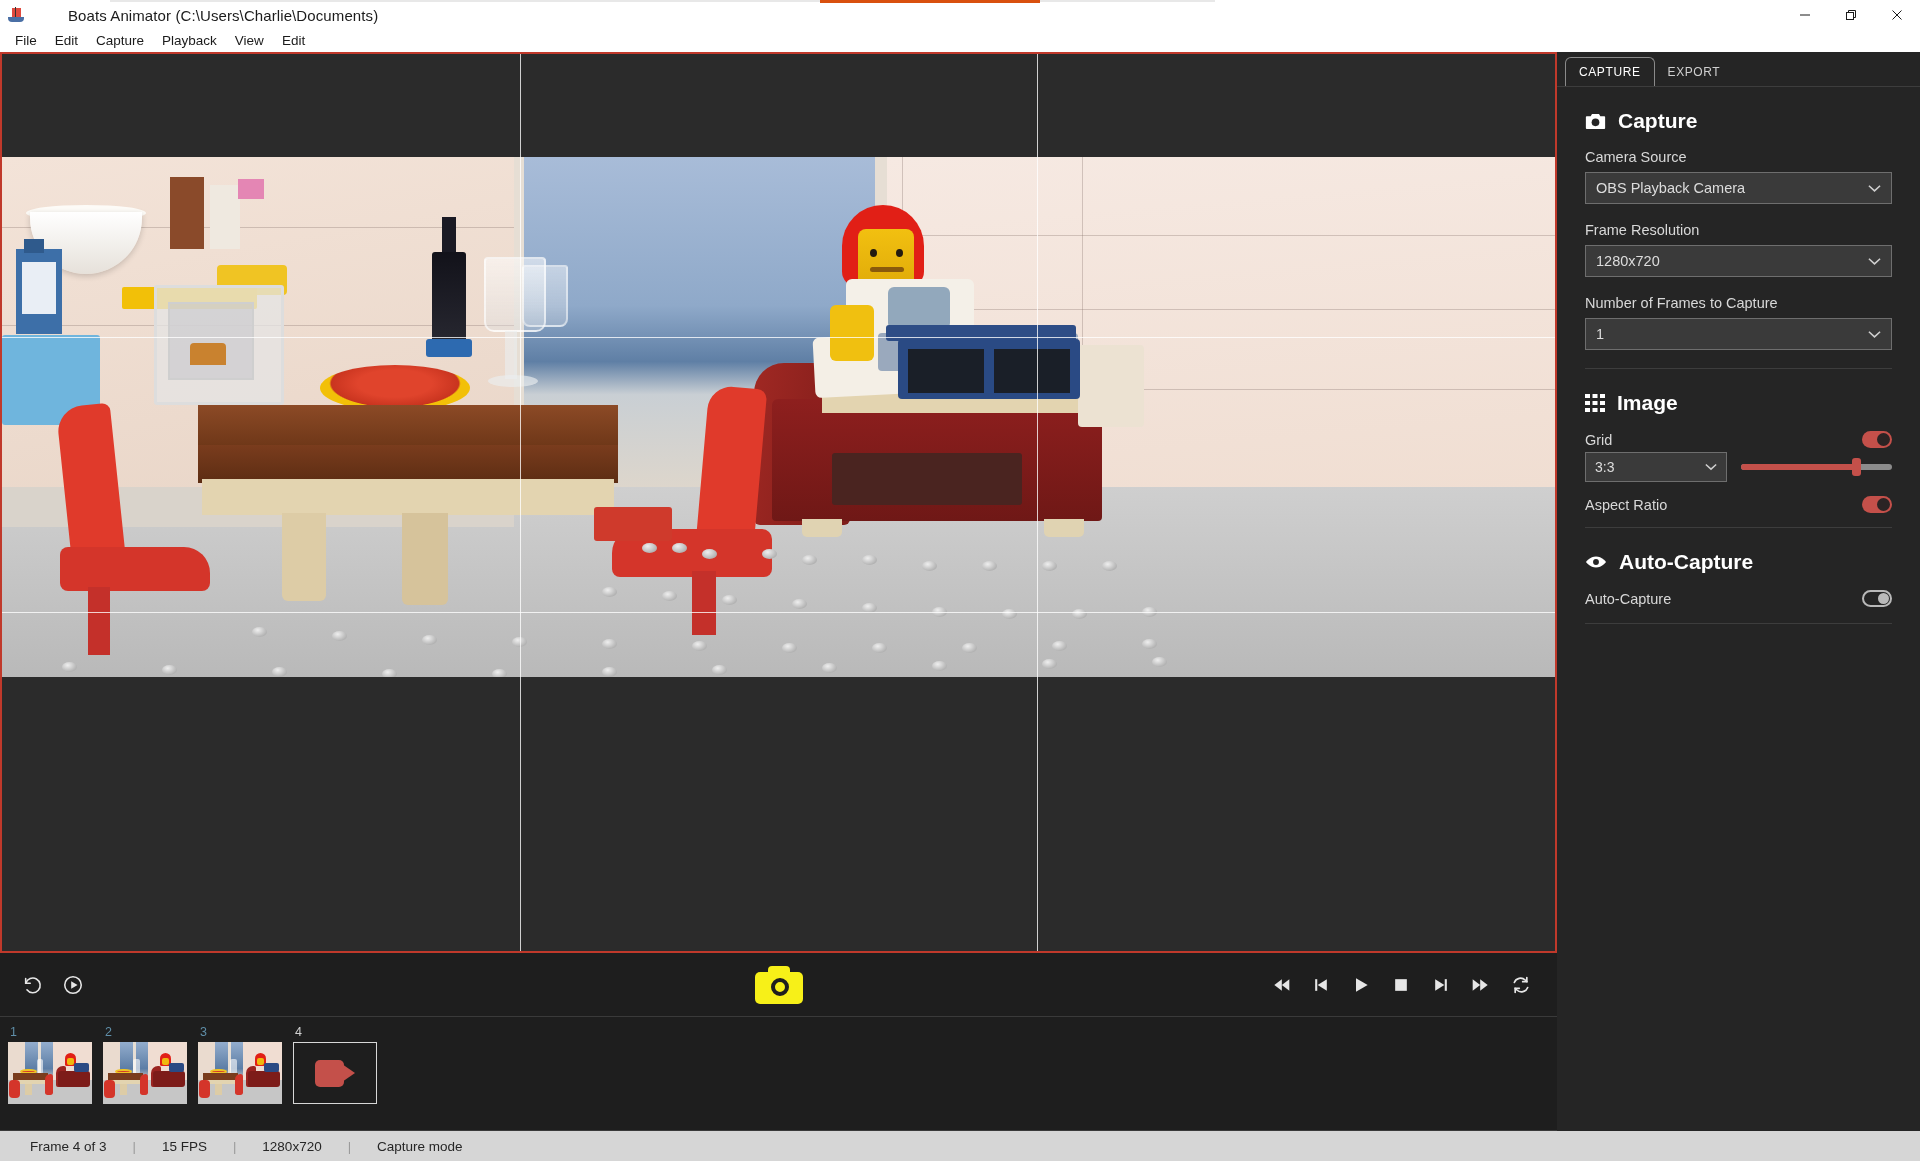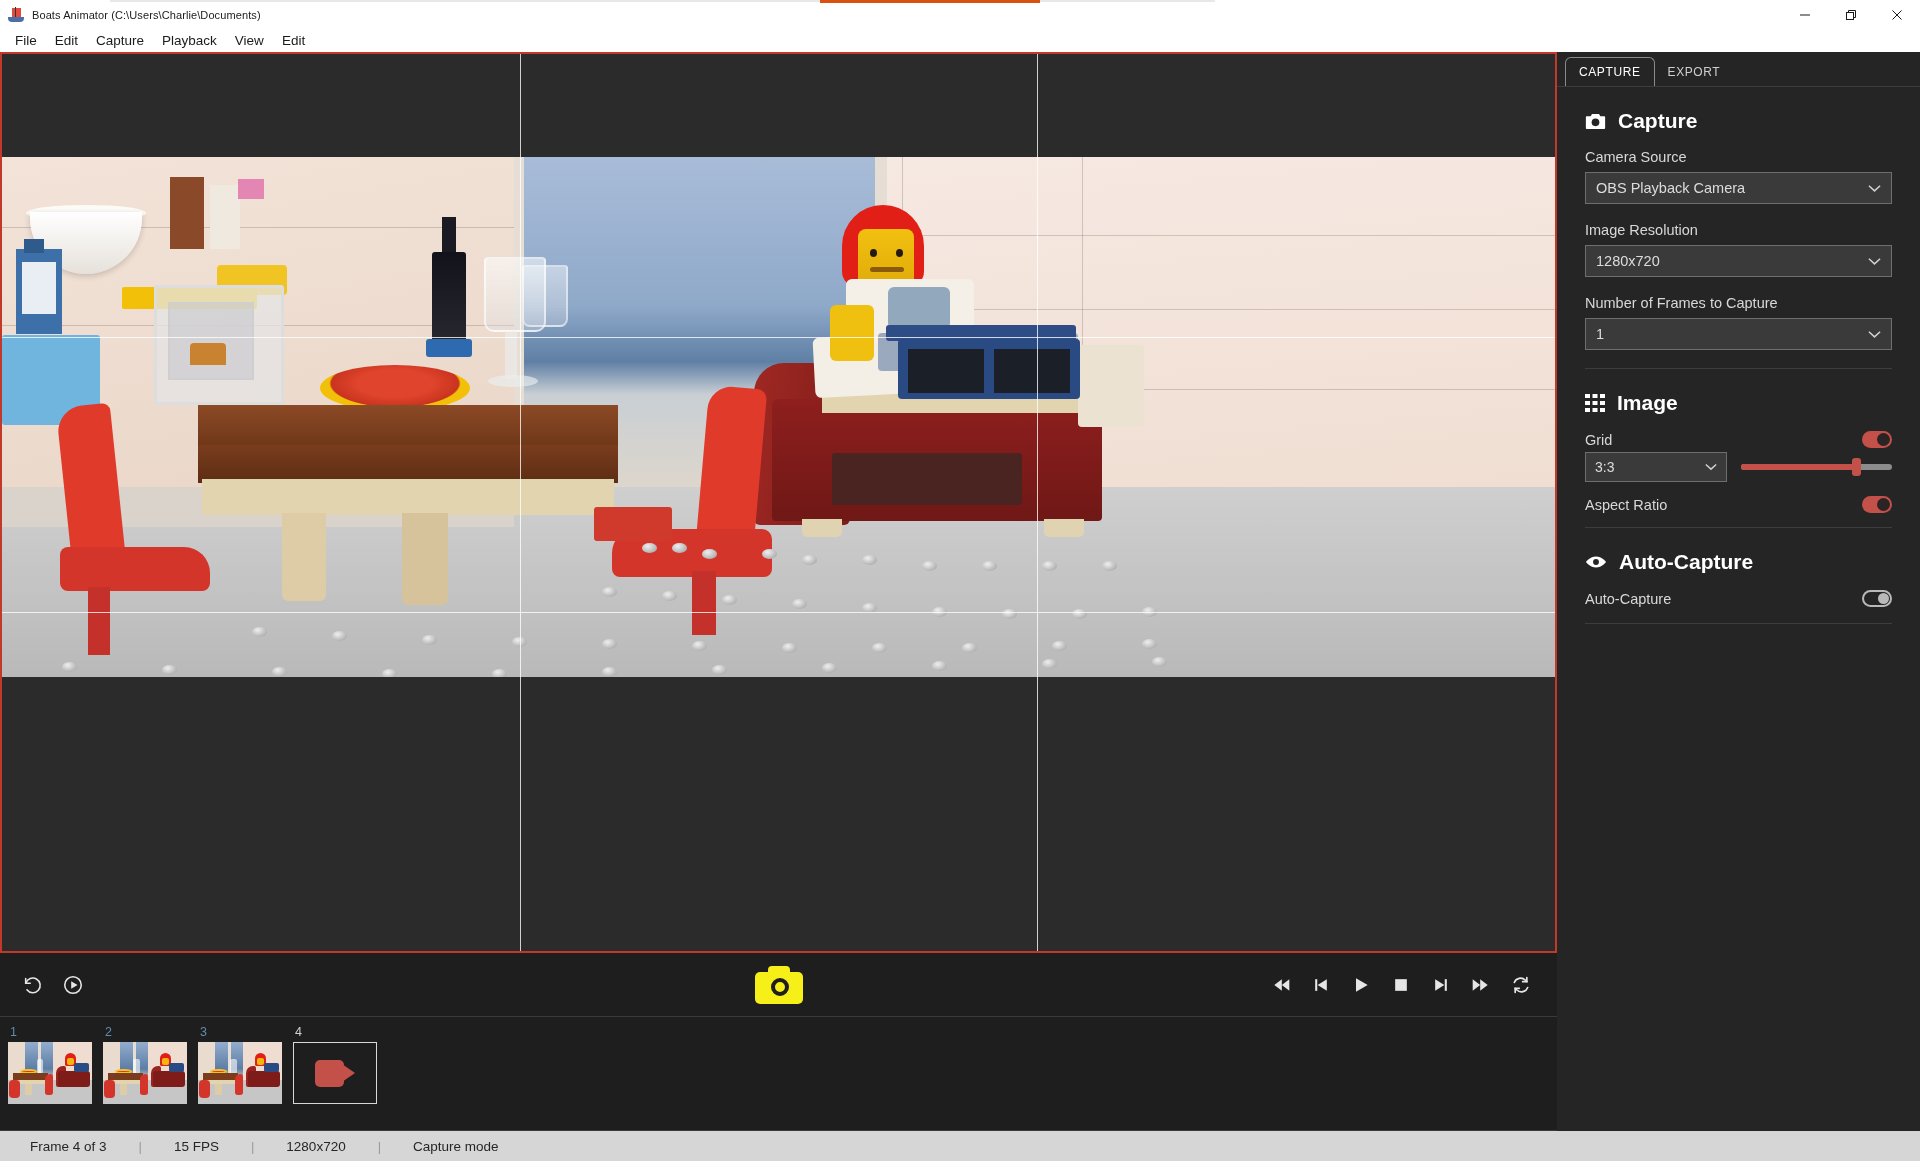--- a/index.html
+++ b/index.html
@@ -18,21 +18,21 @@
   .tb-accent {
     position: absolute; top: 0; left: 820px; width: 220px; height: 3px;
     background: #d9500f;
   }
   .tb-accent-l { position: absolute; top: 0; left: 110px; width: 710px; height: 2px; background: #e8e8e8; }
   .tb-accent-r { position: absolute; top: 0; left: 1040px; width: 175px; height: 2px; background: #e8e8e8; }
   .tb-icon { width: 16px; height: 16px; margin-left: 8px; margin-right: 8px; position: relative; flex: 0 0 16px; }
   .tb-icon .hull { position: absolute; bottom: 1px; left: 0; width: 16px; height: 5px; background: #4a6fa5; border-radius: 0 0 4px 4px; }
   .tb-icon .sail { position: absolute; top: 1px; left: 4px; width: 9px; height: 9px; background: #e04a3f; }
   .tb-icon .mast { position: absolute; top: 0; left: 7px; width: 1px; height: 11px; background: #333; }
-  .tb-title { font-size: 11px; color: #1b1b1b; letter-spacing: 0.1px; }
+  .tb-title { font-size: 15px; color: #1b1b1b; letter-spacing: 0.1px; margin-left: 36px; }
   .tb-spacer { flex: 1; }
   .winbtn {
     width: 46px; height: 30px; display: flex; align-items: center; justify-content: center;
     color: #1b1b1b;
   }
   .winbtn svg { display: block; }
 
   
   .menubar {
     height: 22px; background: #ffffff; display: flex; align-items: center;
@@ -261,21 +261,21 @@
   .sel-sm { width: 142px; flex: 0 0 142px; height: 30px; background: #3a3a3a; border: 1px solid #6e6e6e;
             color: #dcdcdc; font-size: 14px; padding: 0 9px; display: flex; align-items: center; margin: 0; }
   .sl { flex: 1; height: 18px; position: relative; display: flex; align-items: center; }
   .sl-track { position: absolute; left: 0; right: 0; height: 6px; background: #8c8c8c; border-radius: 3px; }
   .sl-fill { position: absolute; left: 0; height: 6px; background: #c4504a; border-radius: 3px; }
   .sl-knob { position: absolute; width: 9px; height: 18px; background: #c4504a; border-radius: 3px; }
 
   
   .statusbar {
     height: 30px; flex: 0 0 30px; background: #d6d6d6; display: flex; align-items: center;
-    padding-left: 16px; gap: 18px;
+    padding-left: 16px; gap: 12px;
   }
   .st-item { font-size: 13.5px; color: #262626; padding: 0 14px; }
   .st-sep { color: #9a9a9a; font-size: 13px; }
   svg { display:block; }
 </style>
 </head>
 <body>
 
 <div class="app">
 
@@ -628,21 +628,21 @@
         <div class="sb-label">Camera Source</div>
         <div class="sb-select">
           <span>OBS Playback Camera</span>
           <span class="chev">
             <svg width="13" height="9" viewBox="0 0 14 9" fill="none" stroke="#cfcfcf" stroke-width="1.7">
                 <polyline points="1,1.5 7,7 13,1.5"></polyline>
               </svg>
           </span>
         </div>
 
-        <div class="sb-label">Image Resolution</div>
+        <div class="sb-label">Frame Resolution</div>
         <div class="sb-select">
           <span>1280x720</span>
           <span class="chev">
             <svg width="13" height="9" viewBox="0 0 14 9" fill="none" stroke="#cfcfcf" stroke-width="1.7">
                 <polyline points="1,1.5 7,7 13,1.5"></polyline>
               </svg>
           </span>
         </div>
 
         <div class="sb-label">Number of Frames to Capture</div>

